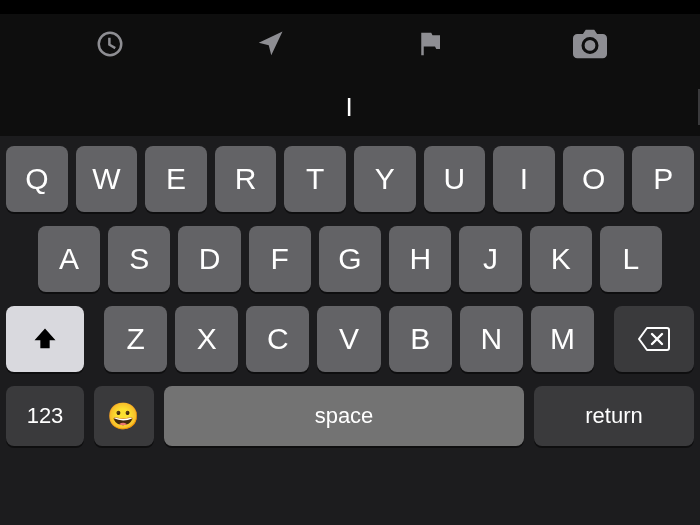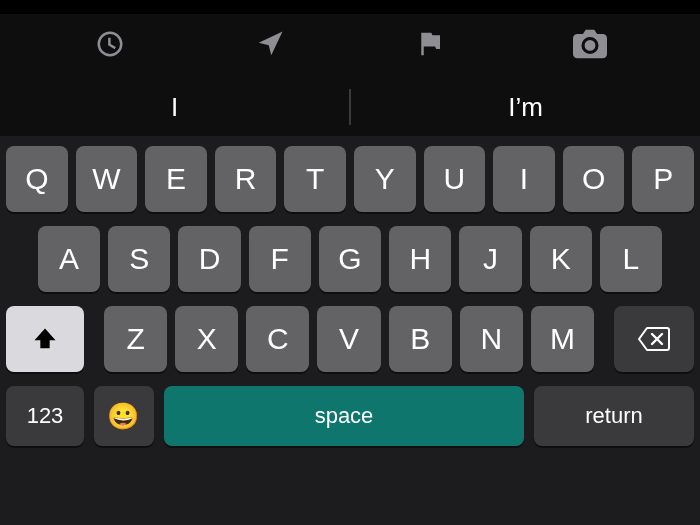--- a/index.html
+++ b/index.html
@@ -17,21 +17,21 @@
   .krow{display:flex;gap:8px;justify-content:center;}
   .key{flex:1;height:66px;background:#636366;border-radius:8px;display:flex;align-items:center;justify-content:center;color:#fff;font-size:30px;font-weight:400;box-shadow:0 2px 0 rgba(0,0,0,0.5);}
   .krow.r1 .key{min-width:0;}
   .krow.r2{padding:0 32px;}
   .krow.r3{padding:0 0;}
   .key.shift{background:#d9d9de;flex:0 0 78px;margin-right:12px;}
   .key.backspace{background:#3a3a3c;flex:0 0 80px;margin-left:12px;}
   .krow.r4{gap:10px;align-items:flex-start;}
   .key.k123{background:#3a3a3c;flex:0 0 78px;font-size:22px;}
   .key.emoji{background:#3a3a3c;flex:0 0 60px;font-size:26px;}
-  .key.space{background:#0f766e;flex:1;font-size:22px;}
+  .key.space{background:#737373;flex:1;font-size:22px;}
   .key.return{background:#3a3a3c;flex:0 0 160px;font-size:22px;}
   .r4 .key{height:60px;}
   .r4{height:62px;overflow:hidden;}
   .key svg{display:block;}
 </style>
 </head>
 <body>
 
 <div class="screen">
   <div class="topbar"></div>
@@ -56,21 +56,20 @@
       <svg width="34" height="30" viewBox="0 0 24 20">
           <path d="M9 0l-2 3H3a3 3 0 0 0-3 3v11a3 3 0 0 0 3 3h18a3 3 0 0 0 3-3V6a3 3 0 0 0-3-3h-4l-2-3zm3 5a6 6 0 1 1 0 12 6 6 0 0 1 0-12zm0 2.2a3.8 3.8 0 1 0 0 7.6 3.8 3.8 0 0 0 0-7.6z"></path>
         </svg>
     </div>
   </div>
 
   <div class="suggestions">
     <div class="sugg">I</div>
     <div class="sugg-divider"></div>
     <div class="sugg-divider"></div>
-    <div class="sugg">I’m</div>
   </div>
 
   <div class="keyboard">
     <div class="krow r1">
       <div class="key">Q</div>
       <div class="key">W</div>
       <div class="key">E</div>
       <div class="key">R</div>
       <div class="key">T</div>
       <div class="key">Y</div>

